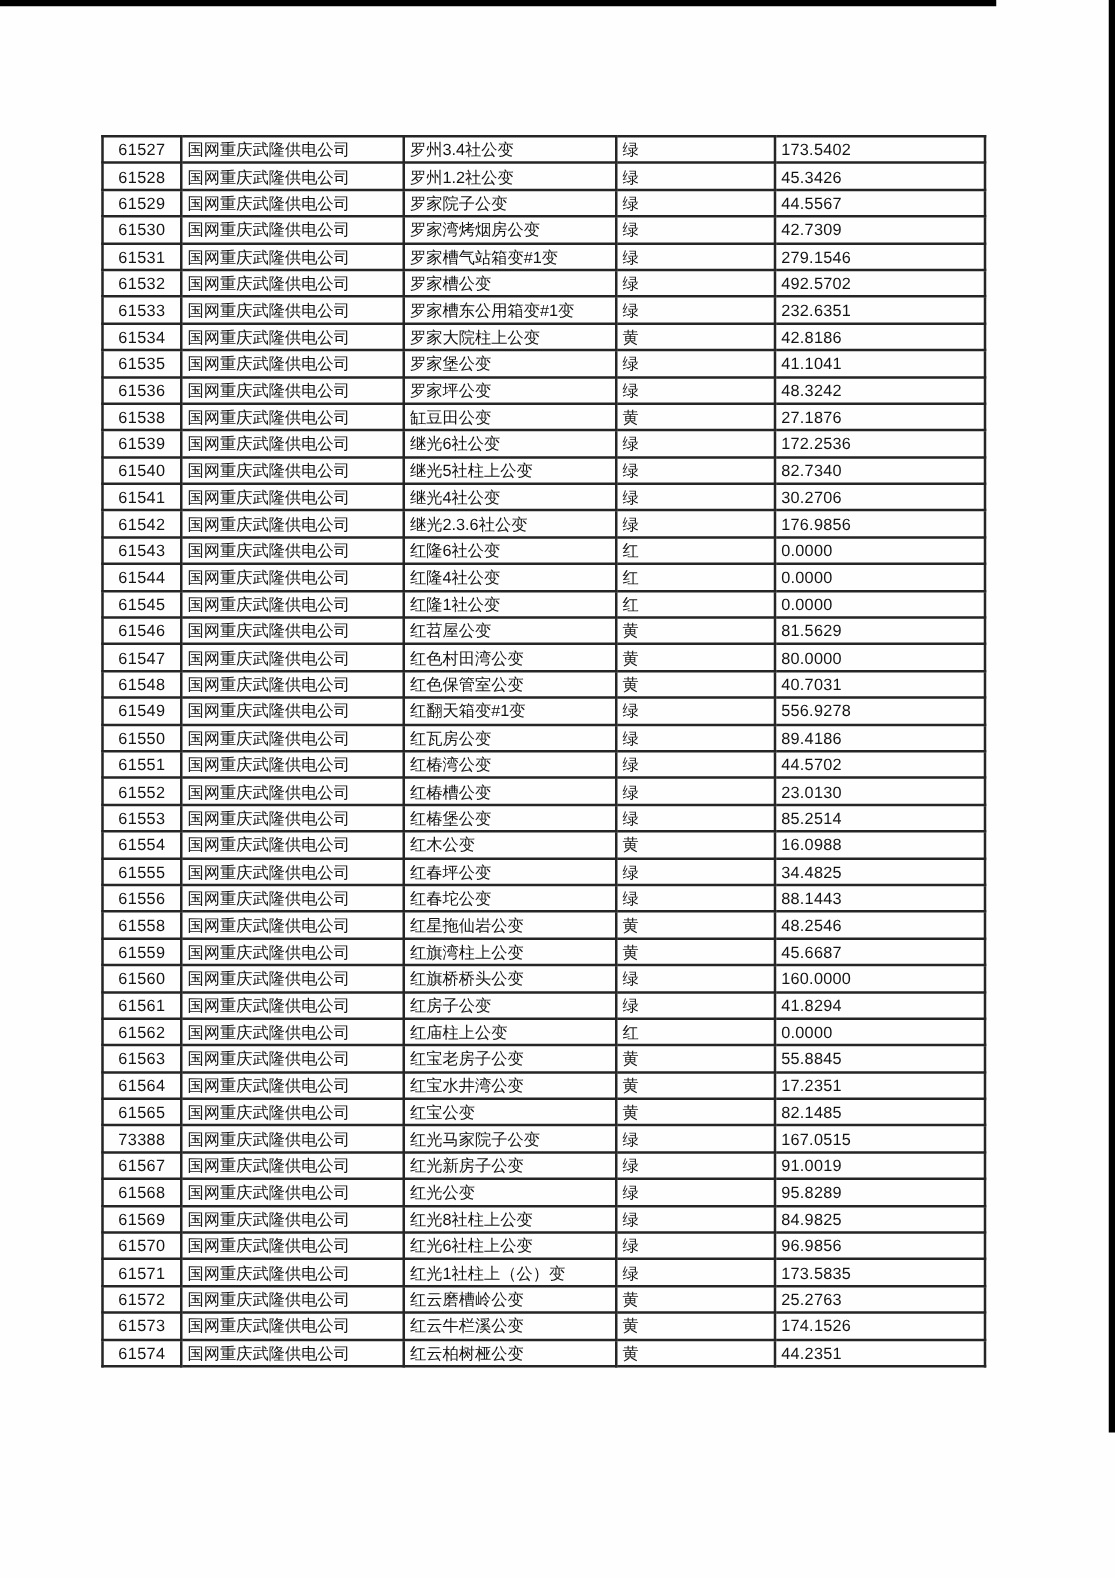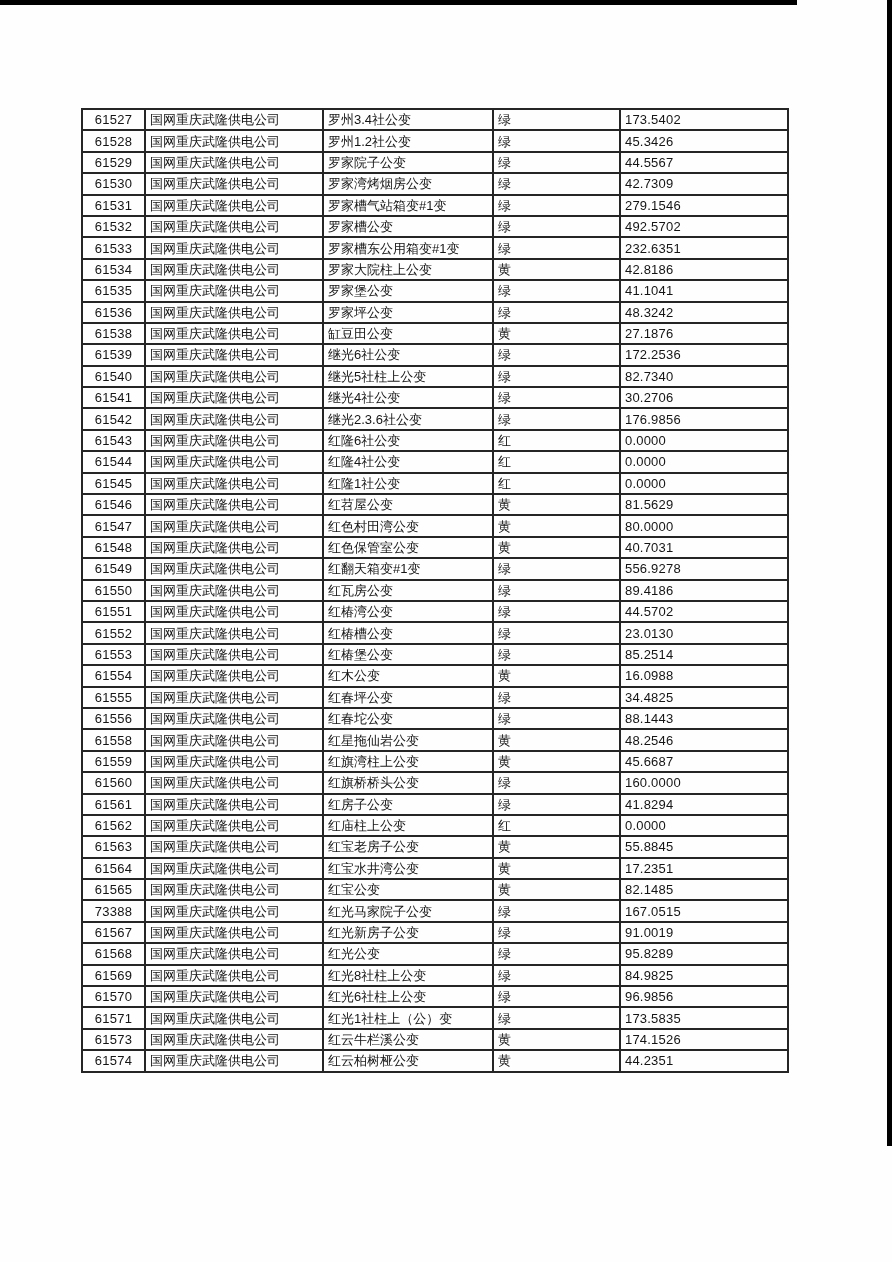--- a/index.html
+++ b/index.html
@@ -369,20 +369,27 @@
           <td class="c-val">96.9856</td>
         </tr>
         <tr>
           <td class="c-id">61571</td>
           <td class="c-left">国网重庆武隆供电公司</td>
           <td class="c-left">红光1社柱上（公）变</td>
           <td class="c-left">绿</td>
           <td class="c-val">173.5835</td>
         </tr>
         <tr>
+          <td class="c-id">61572</td>
+          <td class="c-left">国网重庆武隆供电公司</td>
+          <td class="c-left">红云磨槽岭公变</td>
+          <td class="c-left">黄</td>
+          <td class="c-val">25.2763</td>
+        </tr>
+        <tr>
           <td class="c-id">61573</td>
           <td class="c-left">国网重庆武隆供电公司</td>
           <td class="c-left">红云牛栏溪公变</td>
           <td class="c-left">黄</td>
           <td class="c-val">174.1526</td>
         </tr>
         <tr>
           <td class="c-id">61574</td>
           <td class="c-left">国网重庆武隆供电公司</td>
           <td class="c-left">红云柏树桠公变</td>

